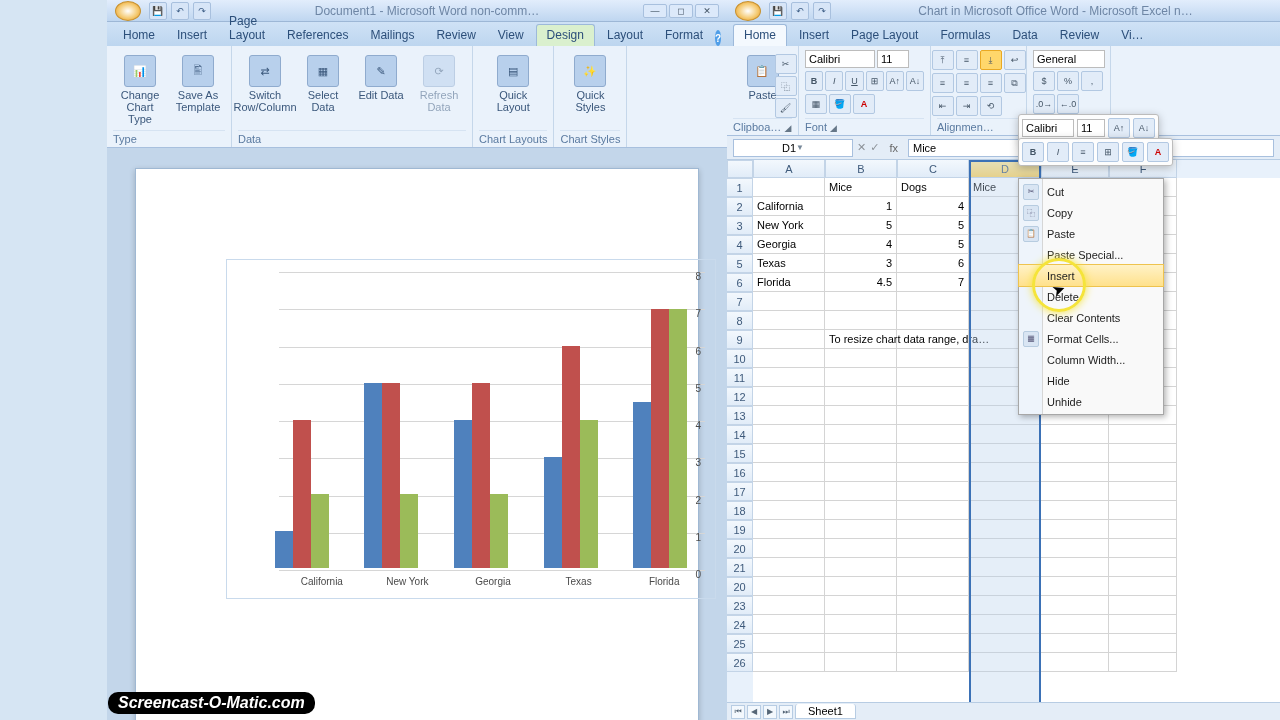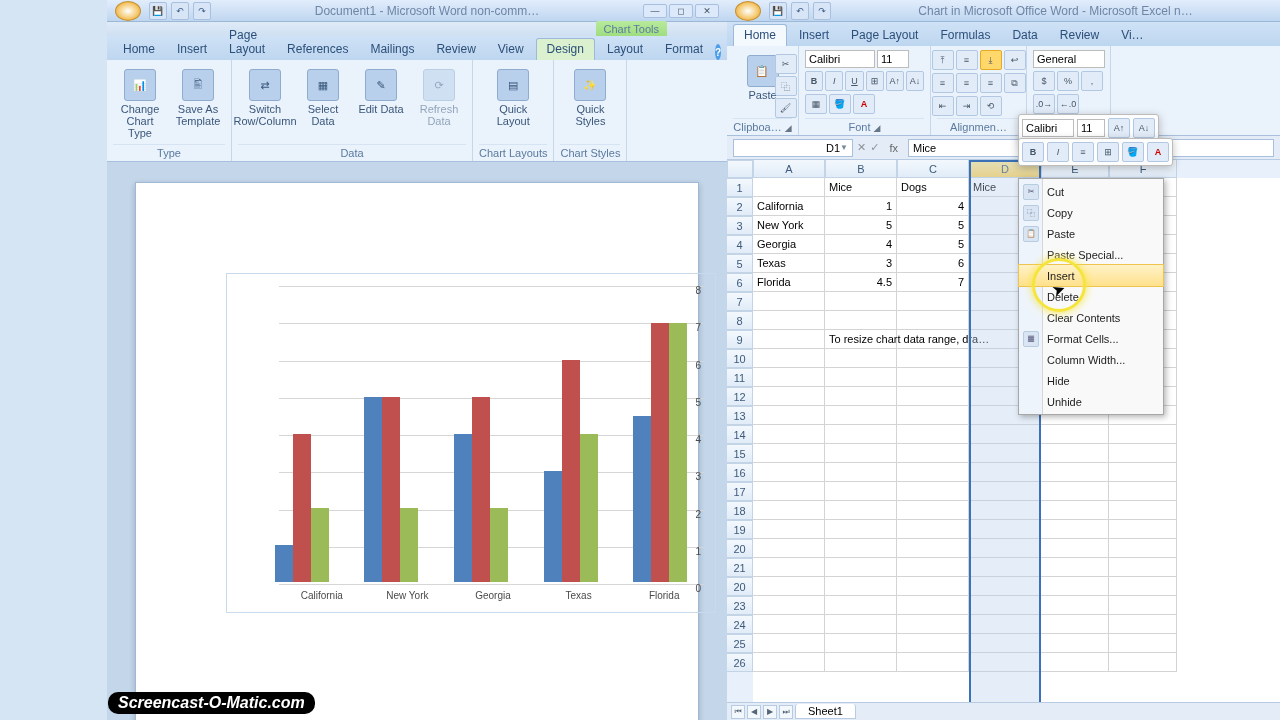--- a/index.html
+++ b/index.html
@@ -22,41 +22,41 @@
 .ribbon-tab.active { background: #f4f9fe; border: 1px solid #9db9da; border-bottom: none; }
 .ribbon-tab.contextual { color: #2c4f7a; }
 .chart-tools { color:#5a7aa0; font-size:11px; padding:2px 8px; background:linear-gradient(#b8ea9c,#9edc7e); border-radius:2px 2px 0 0; margin-left:auto; margin-right:60px;}
 .help-icon { width:16px;height:16px;border-radius:50%;background:#4f9ee8;color:#fff;font-weight:bold;display:flex;align-items:center;justify-content:center;font-size:10px;margin-left:auto;}
 
 .ribbon-body { background: #eaf2fb; border-bottom: 1px solid #a8c0de; display: flex; min-height: 90px; }
 .rgroup { border-right: 1px solid #c5d7ea; display:flex; flex-direction:column; align-items:center; padding:4px 6px 2px; }
 .rgroup-items { display:flex; gap:4px; flex:1; align-items:flex-start;}
 .rbig { display:flex; flex-direction:column; align-items:center; width:54px; text-align:center; font-size:11px; color:#3a577b; padding:4px 2px; border:1px solid transparent; border-radius:3px; }
 .ricon { width:32px; height:32px; margin-bottom:2px; background:#b8d0ec; border:1px solid #8fabce; border-radius:3px; display:flex; align-items:center; justify-content:center; }
-.rgroup-label { font-size:11px; color:#5a7aa0; padding-top:2px; width:100%; text-align:center; border-top:1px solid #d6e3f2;}
+.rgroup-label { font-size:11px; color:#5a7aa0; padding-top:2px; width:100%; text-align:left; border-top:1px solid #d6e3f2;}
 .rrow { display:flex; gap:2px; align-items:center;}
 .small-btn { width:22px; height:20px; border:1px solid #b2c8e2; background:#e2ecf8; border-radius:2px; display:flex;align-items:center;justify-content:center; font-size:9px; color:#456;}
 .small-btn.active { background:#ffd76b; border-color:#e9a923;}
 .dialog-l { margin-left:auto;font-size:9px;color:#678;}
 
 .word-doc { flex:1; background:#c3d6ea; overflow:auto; position:relative; padding:20px 28px;}
 .page { background:#fff; width:100%; height:570px; border:1px solid #9fb8d3; box-shadow:0 2px 6px rgba(0,0,0,.2); position:relative;}
 .chart-box { position:absolute; left:90px; top:90px; width:490px; height:340px; border:1px solid #c9daec; }
 .chart-plot { position:absolute; left:30px; top:12px; right:10px; bottom:30px; }
 .y-tick { position:absolute; right:4px; font-size:10px; color:#4a4a4a; transform:translateY(50%);}
 .grid-line { position:absolute; left:22px; right:0; height:1px; background:#d6d6d6;}
 .cat-group { position:absolute; bottom:0; top:0; display:flex; align-items:flex-end; justify-content:center; gap:0;}
 .bar { width:18px; }
 .b1 { background:#4f81bd;}
 .b2 { background:#c0504d;}
 .b3 { background:#9bbb59;}
 .x-label { position:absolute; font-size:10px; color:#4a4a4a; text-align:center; }
 
 .excel-formula { height:24px; display:flex; align-items:center; background:#e4edf7; border-bottom:1px solid #b7cce3; gap:4px; padding:0 6px;}
-.namebox { width:120px; height:18px; background:#fff; border:1px solid #a8c0de; padding:0 4px; display:flex;align-items:center;justify-content:flex-end; font-size:11px;}
+.namebox { width:120px; height:18px; background:#fff; border:1px solid #a8c0de; padding:0 4px; display:flex;align-items:center;justify-content:center; font-size:11px;}
 .fx { color:#666; font-size:11px; padding:0 6px;}
 .fx-input { flex:1; height:18px; background:#fff; border:1px solid #a8c0de; padding:0 4px; font-size:11px; display:flex;align-items:center;}
 
 .sheet { flex:1; position:relative; background:#fff; overflow:hidden;}
 .colheads { position:absolute; top:0; left:26px; right:0; height:18px; display:flex; background:#e8f1fb;}
 .colh { border:1px solid #c3d4e7; border-top:none; display:flex; align-items:center; justify-content:center; font-size:11px; color:#3e5a7b; background:linear-gradient(#f3f8fd,#e1ecf8);}
 .colh.sel { background:linear-gradient(#ffe9a0,#ffd35a);}
 .rowheads { position:absolute; top:18px; left:0; width:26px; bottom:0; background:#e8f1fb;}
 .rowh { height:19px; border:1px solid #c3d4e7; border-left:none; display:flex; align-items:center; justify-content:center; font-size:11px; color:#3e5a7b; background:linear-gradient(#f3f8fd,#e1ecf8);}
 .cells { position:absolute; top:18px; left:26px; right:0; bottom:0; }
@@ -97,23 +97,20 @@
       <div class="qat-btn">💾</div>
       <div class="qat-btn">↶</div>
       <div class="qat-btn">↷</div>
     </div>
     <div class="title-text">Document1 - Microsoft Word non-comm…</div>
     <div class="win-ctrl">
       <span>—</span>
       <span>◻</span>
       <span>✕</span>
     </div>
-  </div>
-  <div style="height:14px;background:linear-gradient(#dfeaf7,#cfe0f2);display:flex;align-items:center;">
-    <div class="chart-tools">Chart Tools</div>
   </div>
   <div class="ribbon-tabs">
     <div class="ribbon-tab">Home</div>
     <div class="ribbon-tab">Insert</div>
     <div class="ribbon-tab">Page Layout</div>
     <div class="ribbon-tab">References</div>
     <div class="ribbon-tab">Mailings</div>
     <div class="ribbon-tab">Review</div>
     <div class="ribbon-tab">View</div>
     <div class="ribbon-tab active contextual" style="background:#daf0ce;">Design</div>

